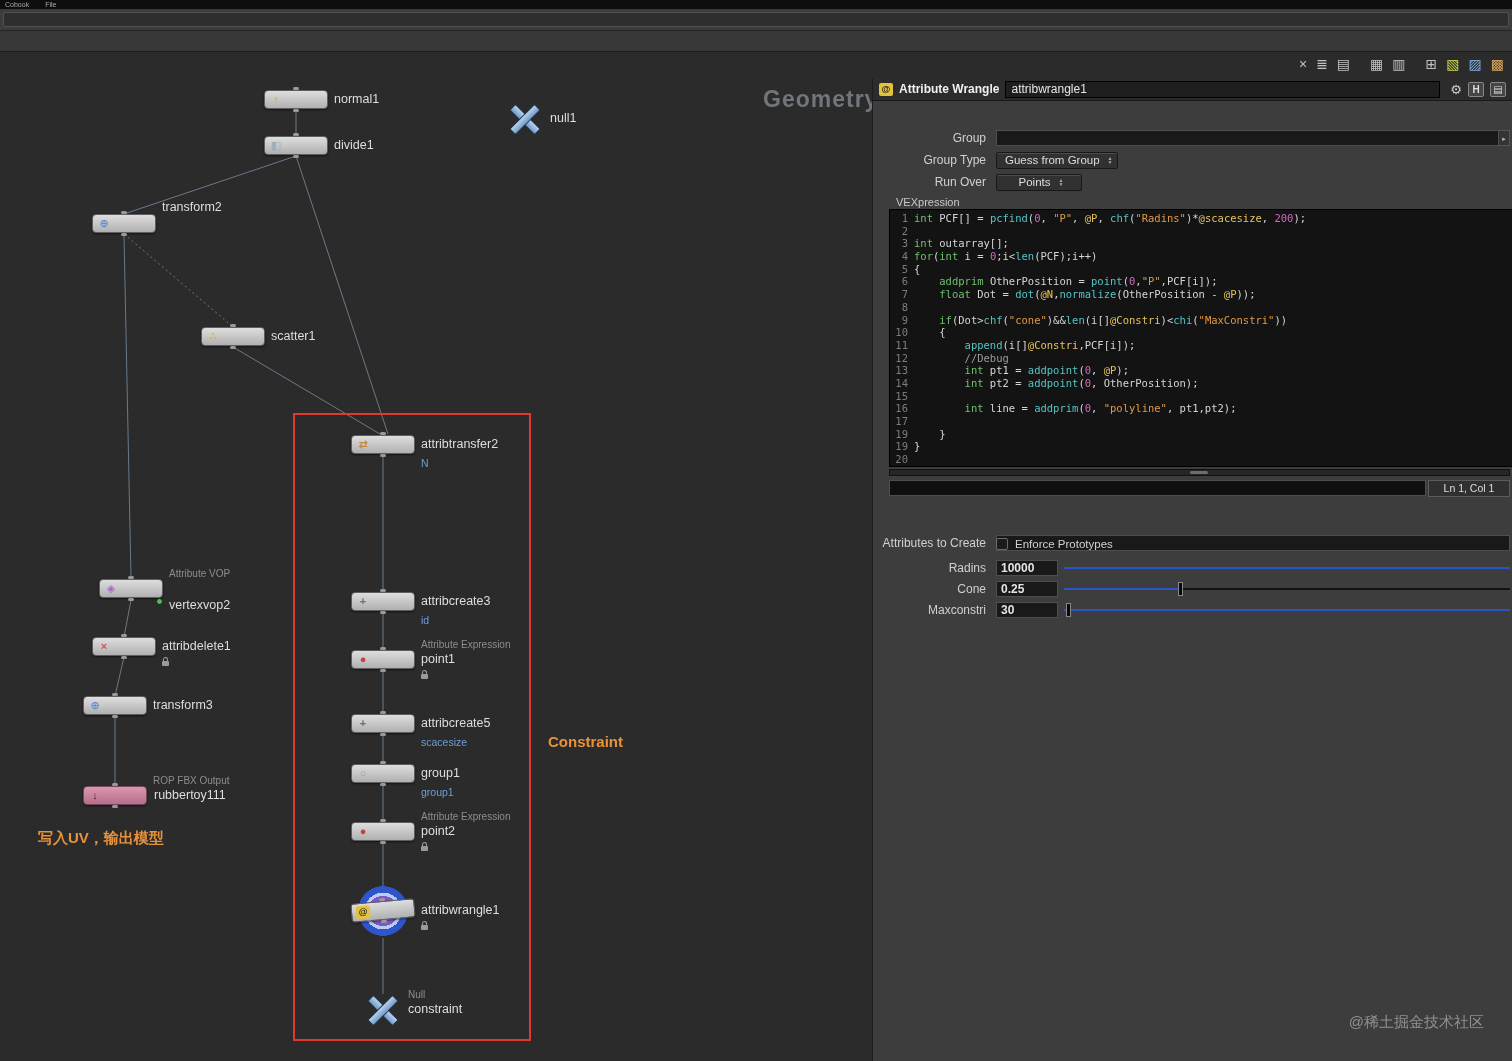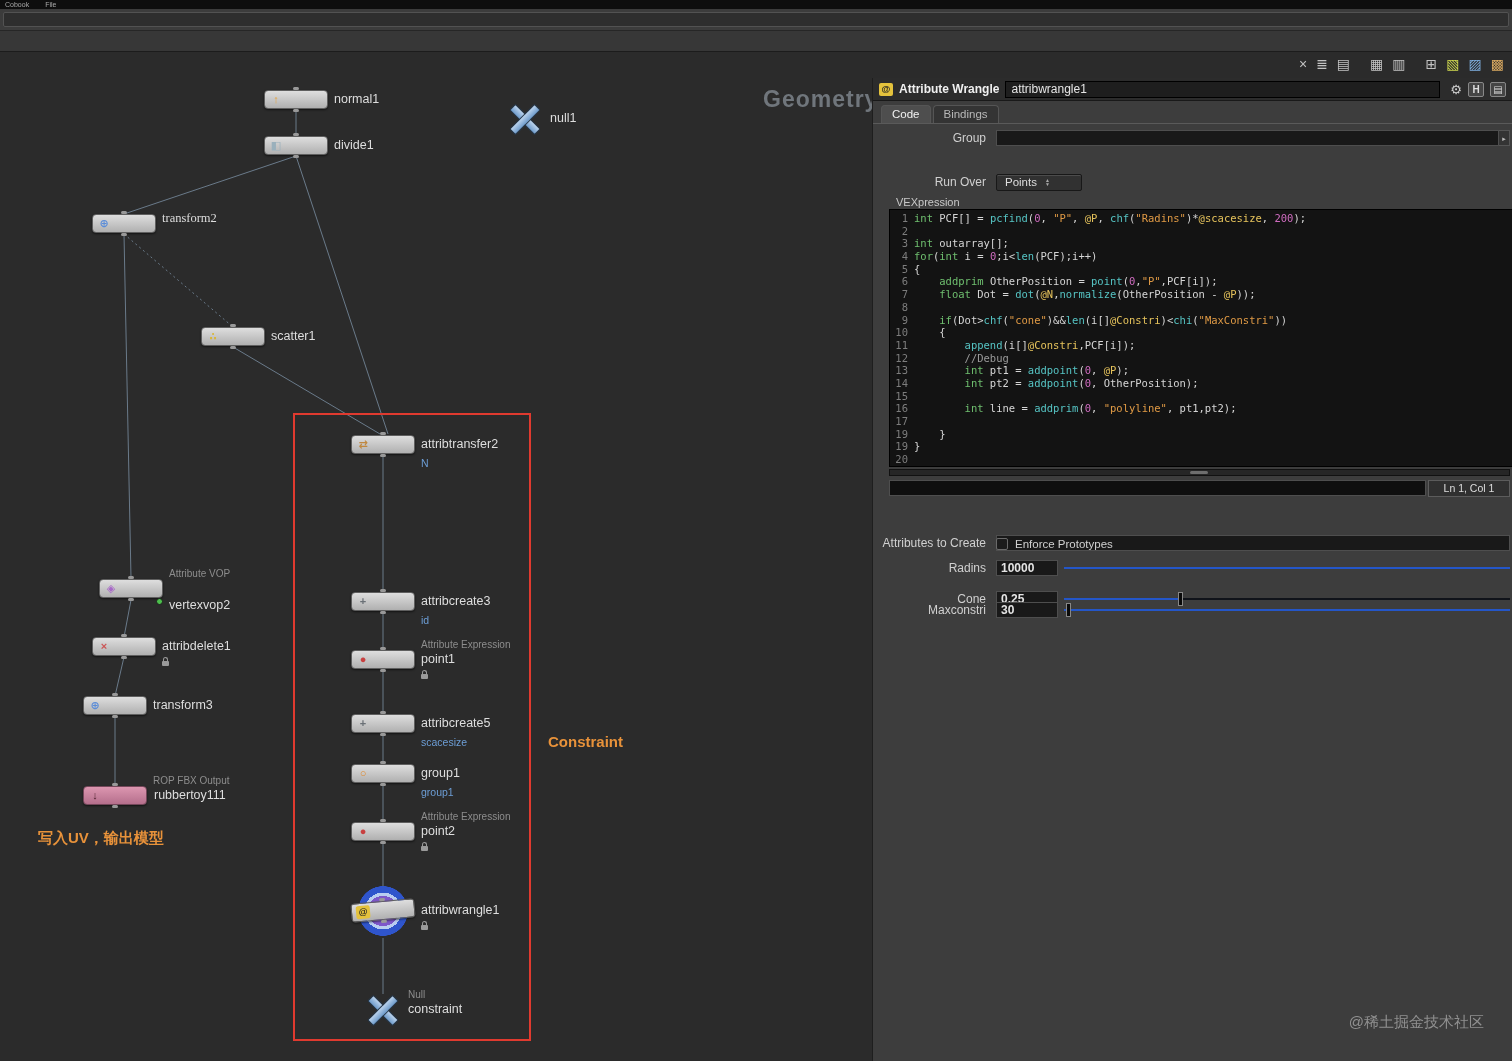--- a/index.html
+++ b/index.html
@@ -121,21 +121,21 @@
         <span class="nicon" style="color: rgb(154, 176, 188);">◧</span>
         <i class="conn t"></i>
         <i class="conn b"></i>
       </div>
       <div class="nlabel" style="left: 334px; top: 138px;">divide1</div>
       <div class="node-body" style="left: 92px; top: 214px;">
         <span class="nicon" style="color: rgb(91, 141, 217);">⊕</span>
         <i class="conn t"></i>
         <i class="conn b"></i>
       </div>
-      <div class="nlabel" style="left: 162px; top: 211px; font-family: Liberation Serif, serif;">transform2</div>
+      <div class="nlabel" style="left: 162px; top: 200px;">transform2</div>
       <div class="node-body" style="left: 201px; top: 327px;">
         <span class="nicon" style="color: rgb(216, 183, 58);">∴</span>
         <i class="conn t"></i>
         <i class="conn b"></i>
       </div>
       <div class="nlabel" style="left: 271px; top: 329px;">scatter1</div>
       <div class="nulln" style="left: 508px; top: 102px;">
         <i></i>
         <i></i>
       </div>
@@ -256,33 +256,39 @@
 
   <div id="panel">
     <div class="p-header">
       <span class="w-chip">@</span>
       <span class="p-title">Attribute Wrangle</span>
       <input class="p-name" value="attribwrangle1" style="">
       <span class="hicon">⚙</span>
       <span class="hbox">H</span>
       <span class="hbox">▤</span>
     </div>
-    <div class="p-tabs">
-      <div class="tab active">Code</div>
-      <div class="tab inactive">Bindings</div>
-    </div>
 
     <div class="frow" style="top:51px">
       <div class="flabel">Group</div>
       <input class="tinput grow" value="" style="">
       <div class="mini-btn">▸</div>
     </div>
+    <div class="frow" style="top:73px">
+      <div class="flabel">Group Type</div>
+      <div class="dropdown">
+        <span>Guess from Group</span>
+        <span class="stepper">
+            <span>▲</span>
+            <span>▼</span>
+          </span>
+      </div>
+    </div>
     <div class="frow" style="top:95px">
       <div class="flabel">Run Over</div>
-      <div class="dropdown" style="min-width:86px;justify-content:flex-start">
+      <div class="dropdown" style="min-width:86px;justify-content:center">
         <span>Points</span>
         <span class="stepper">
             <span>▲</span>
             <span>▼</span>
           </span>
       </div>
     </div>
 
     <div class="vex-label">VEXpression</div>
     <div id="code">
@@ -387,21 +393,21 @@
 
     <div id="params">
         <div class="frow" style="top: 481px;">
           <div class="flabel">Radins</div>
           <div class="tinput pval">10000</div>
           <div class="slider">
             <i class="track"></i>
             <i class="fill" style="width: 100%;"></i>
           </div>
         </div>
-        <div class="frow" style="top: 502px; margin-top: 10px;">
+        <div class="frow" style="top: 502px;">
           <div class="flabel">Cone</div>
           <div class="tinput pval">0.25</div>
           <div class="slider">
             <i class="track"></i>
             <i class="fill" style="width: 26%;"></i>
             <i class="handle" style="left: calc(26% - 2px);"></i>
           </div>
         </div>
         <div class="frow" style="top: 523px;">
           <div class="flabel">Maxconstri</div>

